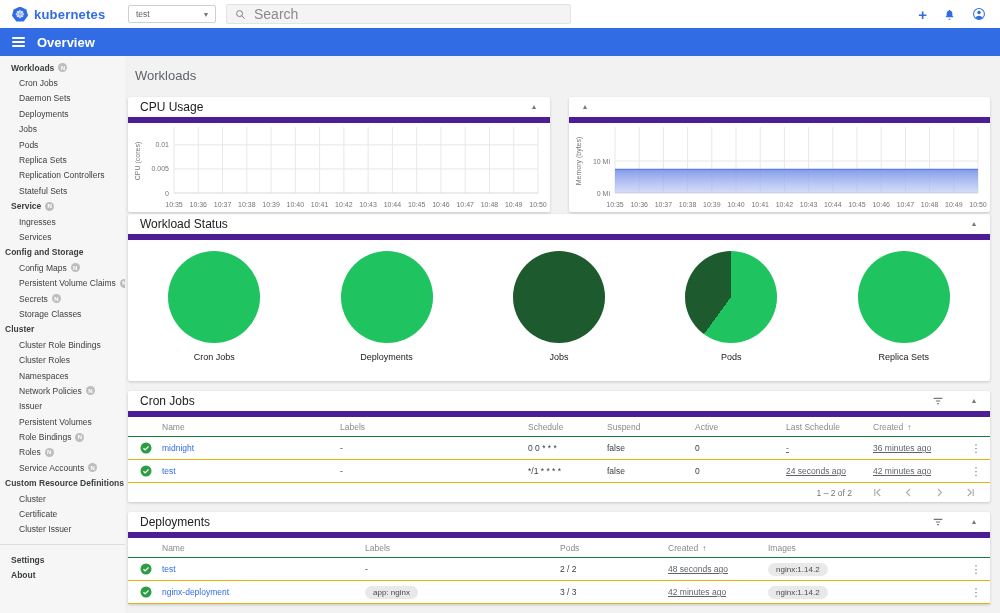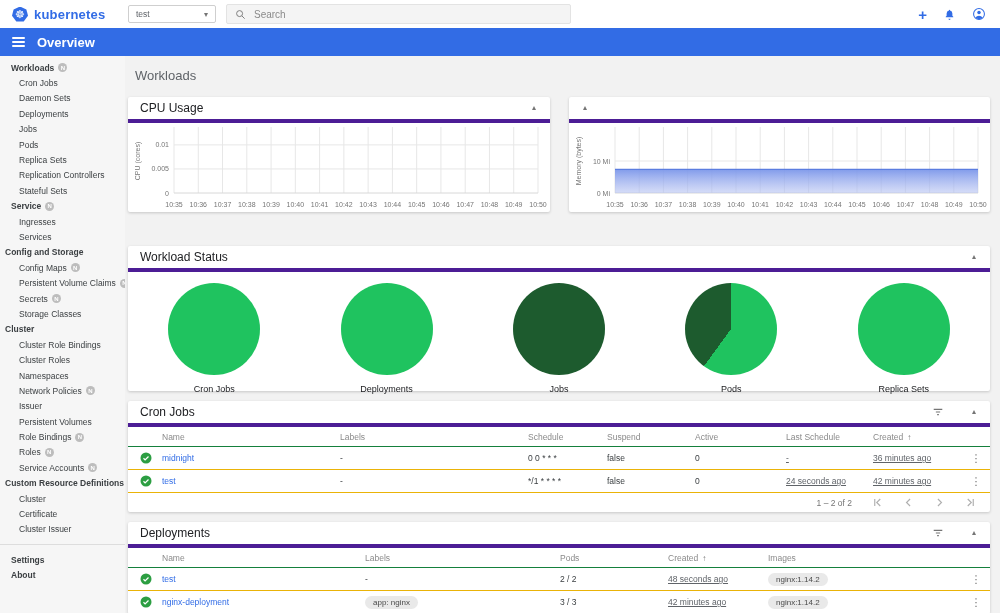--- a/index.html
+++ b/index.html
@@ -11,21 +11,21 @@
   .logo-wrap{display:flex;align-items:center;gap:6px;padding-left:12px;width:128px}
   .logo-shape{width:16px;height:15px;background:#326ce5;display:flex;align-items:center;justify-content:center;
     clip-path:polygon(50% 0%,90% 20%,100% 62%,73% 100%,27% 100%,0% 62%,10% 20%);color:#fff;font-size:11px;line-height:1}
   .brand{font-size:13px;font-weight:bold;color:#326ce5;letter-spacing:.2px}
   .ns-select{width:88px;height:18px;border:1px solid #cfcfcf;border-radius:2px;display:flex;
     align-items:center;padding:0 7px;font-size:8.5px;color:#5f6368;cursor:pointer;background:#fff}
   .ns-select .val{flex:1}
   .ns-caret{color:#757575;font-size:8px}
   .search-box{margin-left:10px;width:345px;height:20px;background:#f4f4f4;border:1px solid #e3e3e3;
     border-radius:2px;display:flex;align-items:center;padding:0 8px;gap:8px}
-  .search-box input{border:none;outline:none;background:transparent;font-size:10px;flex:1;
+  .search-box input{border:none;outline:none;background:transparent;font-size:14px;flex:1;
     font-family:"Liberation Sans",sans-serif;color:#3c4043}
   .search-box input::placeholder{color:#8a8a8a}
   .top-actions{margin-left:auto;display:flex;align-items:center;gap:16px;padding-right:14px}
   .plus-btn{color:#326ce5;font-size:15px;font-weight:bold;cursor:pointer;line-height:1}
   .icon-btn{cursor:pointer;display:flex;align-items:center}
   
   .appbar{position:absolute;top:28px;left:0;width:1000px;height:28px;background:#326ce5;
     display:flex;align-items:center;gap:12px;padding-left:12px}
   .hamburger{width:13px;cursor:pointer}
   .hamburger span{display:block;height:1.8px;background:#fff;margin:2.1px 0;border-radius:1px}
@@ -37,30 +37,30 @@
   .nav-row.hd{font-weight:bold;padding-left:5px;cursor:default}
   .nav-row.grp{font-weight:bold;padding-left:11px}
   .nav-row.itm{padding-left:19px}
   .nav-row .badge{margin-left:4px;width:9px;height:9px;border-radius:50%;background:#bdbdbd;color:#fff;
     font-size:6px;display:inline-flex;align-items:center;justify-content:center;font-weight:bold;flex:none}
   .nav-div{border-top:1px solid #ddd;margin:7px 0}
   
   .main{position:absolute;top:56px;left:125px;width:875px;height:557px;padding:8px 10px 0 3px;overflow:hidden}
   .page-title{font-size:13px;color:#5f6368;line-height:24px;margin:0 0 9px 7px;font-weight:normal}
   .card{background:#fff;border-radius:2px;box-shadow:0 1px 3px rgba(0,0,0,.18)}
-  .card-header{height:26px;display:flex;align-items:center;padding:0 12px;border-bottom:4px solid #4c1d95}
+  .card-header{height:26px;display:flex;align-items:center;padding:0 12px;border-bottom:6px solid #4c1d95}
   .card-title{font-size:12px;color:#202124;flex:1}
   .caret-btn{color:#757575;font-size:8px;cursor:pointer;padding:2px 2px;line-height:1}
   .filter-btn{cursor:pointer;margin-right:26px;display:flex;align-items:center}
   .charts-row{display:flex;gap:19px}
   .chart-card{flex:1;height:115px}
   .chart-body{height:88px;position:relative}
   svg text.tick{font-family:"Liberation Sans",sans-serif;font-size:7px;fill:#757575}
   
-  .status-card{margin-top:34px;height:145px}
+  .status-card{margin-top:2px;height:167px}
   .pies{display:flex;justify-content:space-around;align-items:flex-start;padding-top:11px}
   .pie-wrap{display:flex;flex-direction:column;align-items:center;width:150px}
   .pie{width:92px;height:92px;border-radius:50%}
   .pie-label{margin-top:9px;font-size:9px;color:#202124}
   
   .table-card{margin-top:10px}
   .cron-grid{display:grid;grid-template-columns:34px 178px 188px 79px 88px 91px 87px 1fr 28px;align-items:center}
   .deploy-grid{display:grid;grid-template-columns:34px 203px 195px 108px 100px 1fr 28px;align-items:center}
   .thead{height:20px;border-bottom:1px solid #15803d}
   .thead .td{font-size:8.5px;color:#8a8a8a}

